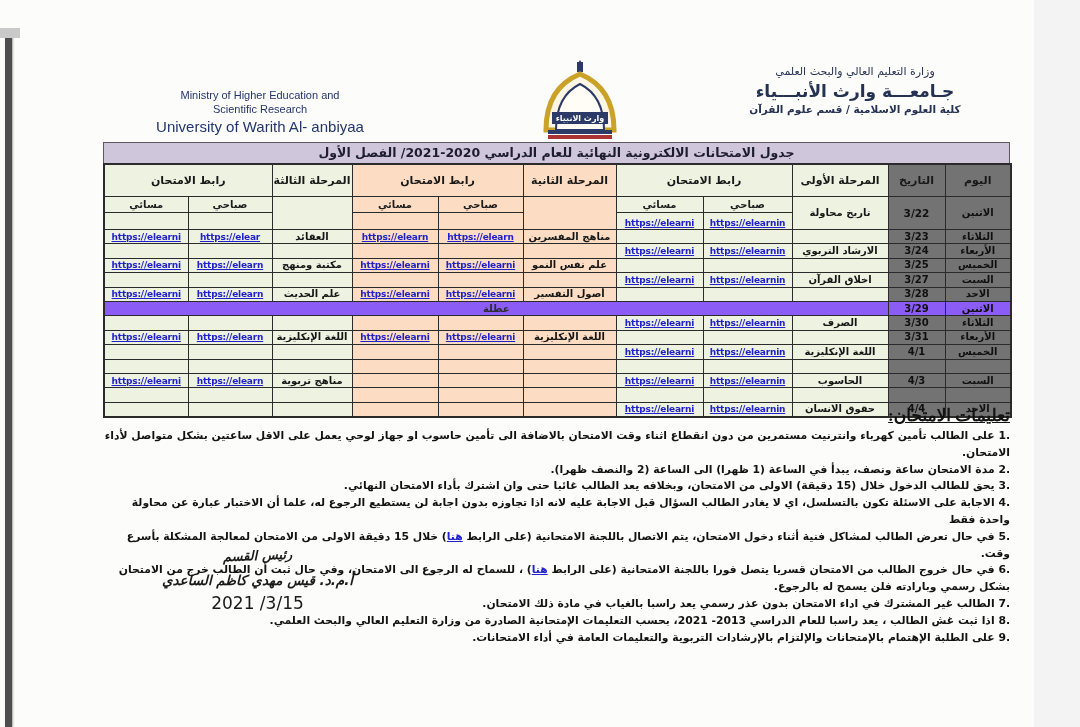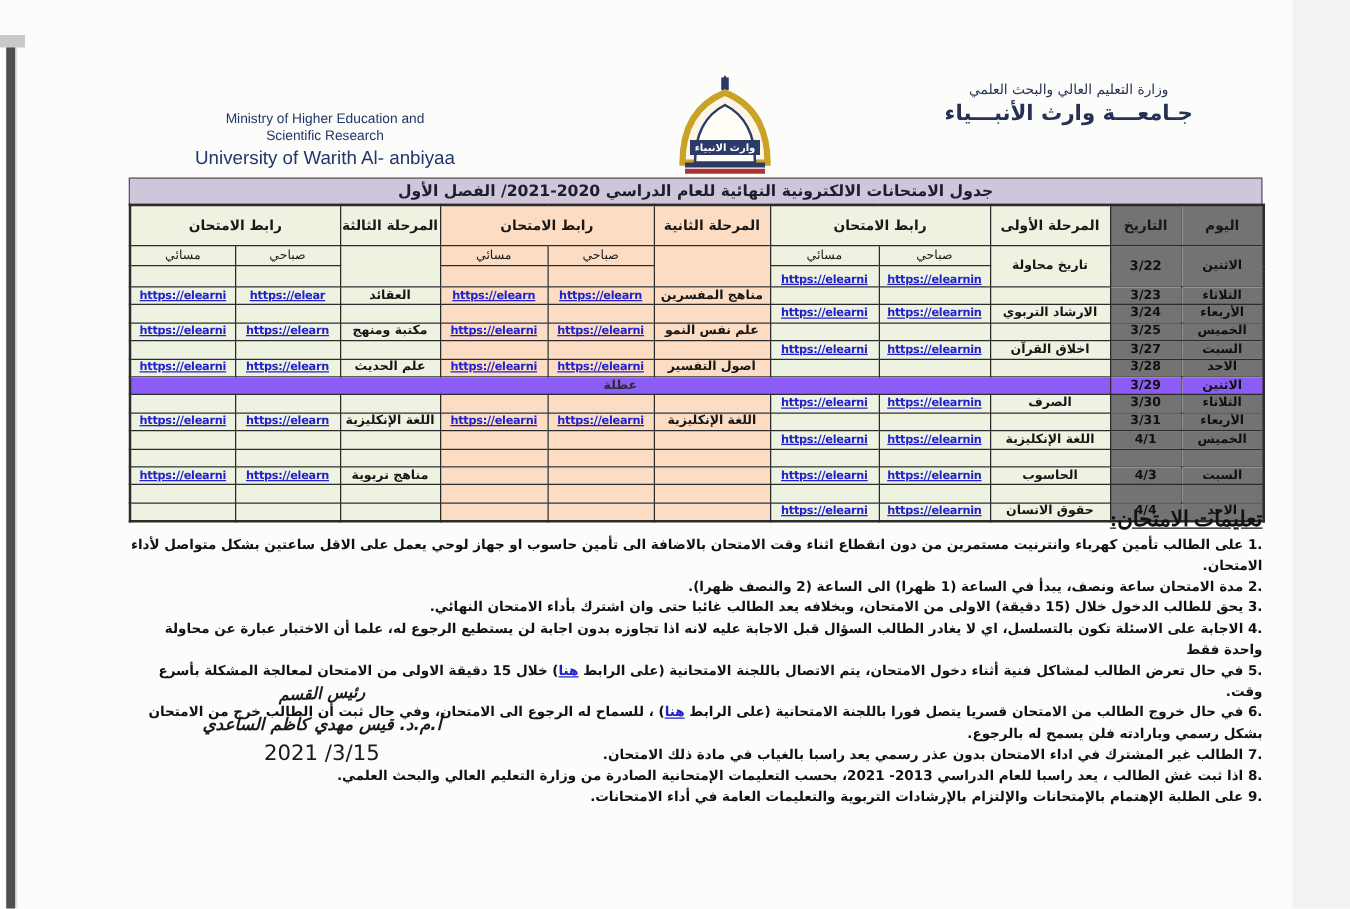--- a/index.html
+++ b/index.html
@@ -30,21 +30,21 @@
   .exam-table{position:absolute;left:103px;top:163px;width:907px;border-collapse:collapse;
               direction:rtl;table-layout:fixed;}
   .exam-table td,.exam-table th{border:1px solid #2b2b2b;padding:0;overflow:hidden;
               white-space:nowrap;text-align:center;vertical-align:middle;}
   .exam-table{border:2px solid #2b2b2b;}
   .c-peach{background:#737373;}
   .c-s2{background:#fcdcc2;}
   .c-green{background:#edf2e1;}
   .c-hol{background:#8b5cf6;}
   th.head{font-size:11px;font-weight:bold;color:#181818;height:31px;}
-  .subhead{font-size:10px;font-weight:normal;color:#1b1b1b;height:15px;}
+  .subhead{font-size:10px;font-weight:bold;color:#1b1b1b;height:15px;}
   .sub-row td{height:15px;line-height:1;}
   .link-row td{height:16px;line-height:1;}
   .data-row td{height:13.4px;line-height:1;font-size:10px;}
   .day{font-size:10px;font-weight:bold;color:#101010;}
   .date{font-size:10.5px;font-weight:bold;direction:ltr;color:#101010;}
   .sub{font-size:10px;font-weight:bold;color:#151515;}
   .lnk{font-size:9px;font-weight:bold;color:#2121cc;text-decoration:underline;cursor:pointer;letter-spacing:-.2px;}
   .hol-cell{font-size:10.5px;font-weight:bold;color:#2c2c2c;}
 
   
@@ -81,20 +81,21 @@
     <path d="M28 70 Q28 36 52 24 Q76 36 76 70 Z" fill="#fffdf6" stroke="#2b3a67" stroke-width="2"></path>
     <rect x="24" y="52" width="56" height="12" fill="#2b3a67"></rect>
     <text x="52" y="61" text-anchor="middle" font-size="8" fill="#ffffff" font-weight="bold">وارث الانبياء</text>
     <rect x="20" y="70" width="64px" height="4" fill="#2b3a67"></rect>
     <rect x="20" y="75" width="64" height="4" fill="#a33"></rect>
   </svg>
 
   <div class="ar-block">
     <div class="a1">وزارة التعليم العالي والبحث العلمي</div>
     <div class="a2">جـامعـــة وارث الأنبـــياء</div>
+    <div class="a3">كلية العلوم الاسلامية / قسم علوم القرآن</div>
   </div>
 
   <div class="title-bar">جدول الامتحانات الالكترونية النهائية للعام الدراسي 2020-2021/ الفصل الأول</div>
 
   <table class="exam-table">
     <colgroup>
       <col style="width:66px">
         <col style="width:57px">
       <col style="width:96px">
         <col style="width:89px">

